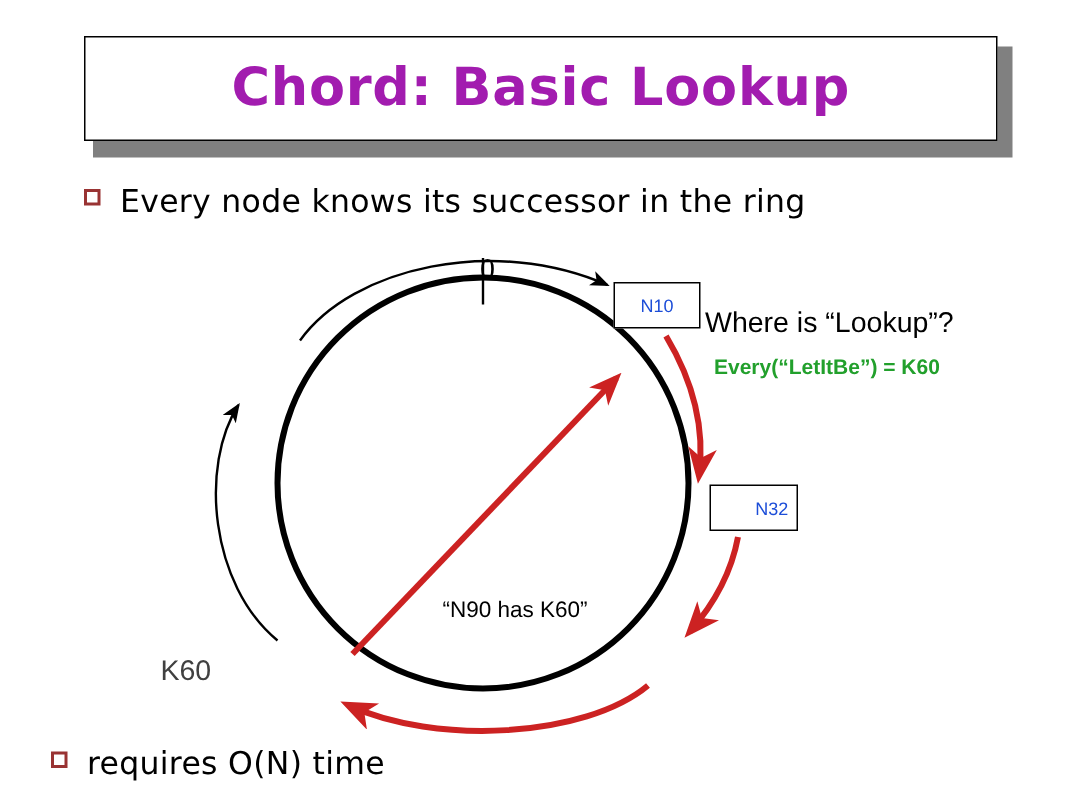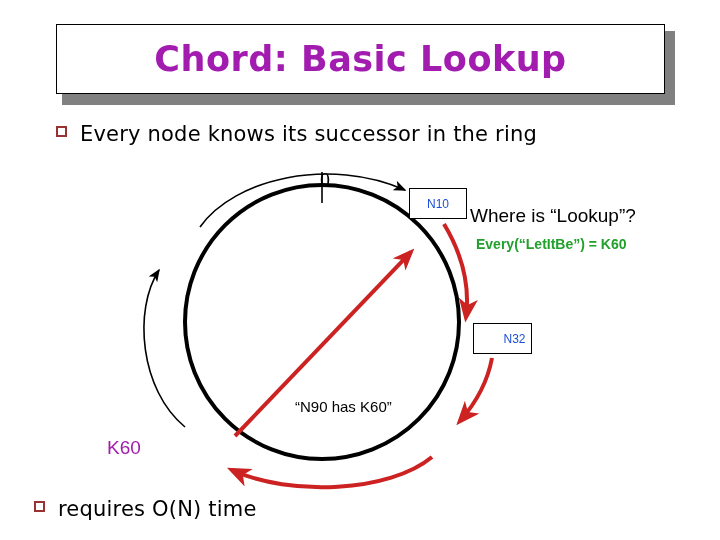--- a/index.html
+++ b/index.html
@@ -108,21 +108,21 @@
   
   .free-text {
     position: absolute;
     white-space: nowrap;
     font-family: "Liberation Sans", sans-serif;
   }
   #key-k60 {
     left: 107px;
     top: 437px;
     font-size: 19px;
-    color: #a21caf;
+    color: #404040;
   }
   #zero-label {
     left: 320px;
     top: 169px;
     font-family: "Liberation Serif", serif;
     font-size: 20px;
     color: #000000;
   }
   #where-is {
     left: 470px;

